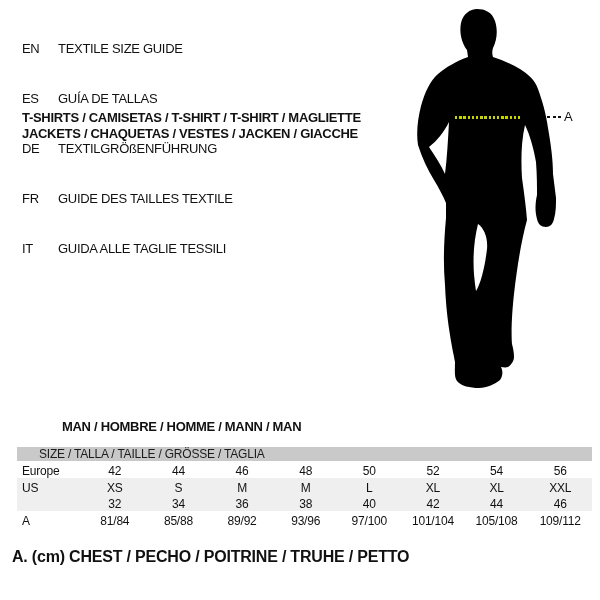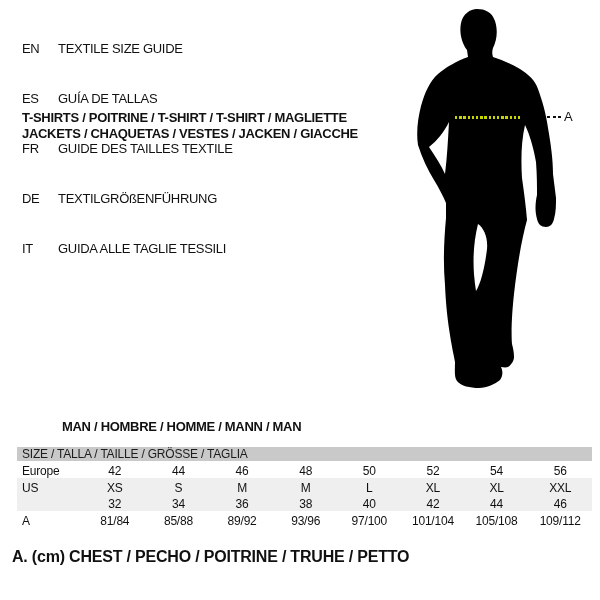--- a/index.html
+++ b/index.html
@@ -89,21 +89,21 @@
     left: 17px;
     top: 447px;
     width: 575px;
     font-size: 12px;
     letter-spacing: -0.2px;
   }
   .t-header {
     height: 14px;
     line-height: 14px;
     background: #c9c9c9;
-    padding-left: 5px;
+    padding-left: 22px;
     color: #1c1c1c;
   }
   .t-row {
     display: flex;
     align-items: flex-end;
     height: 17px;
   }
   .t-row.shaded { background: #efefef; }
   .t-row.num { height: 16px; }
   .t-label {
@@ -133,32 +133,32 @@
 <div class="stage">
 
   <div class="langs">
     <div class="lang-row">
       <span class="lang-code">EN</span><span class="lang-text">TEXTILE SIZE GUIDE</span>
     </div>
     <div class="lang-row">
       <span class="lang-code">ES</span><span class="lang-text">GUÍA DE TALLAS</span>
     </div>
     <div class="lang-row">
+      <span class="lang-code">DE</span><span class="lang-text">TEXTILGRÖßENFÜHRUNG</span>
+    </div>
+    <div class="lang-row">
       <span class="lang-code">FR</span><span class="lang-text">GUIDE DES TAILLES TEXTILE</span>
     </div>
     <div class="lang-row">
-      <span class="lang-code">DE</span><span class="lang-text">TEXTILGRÖßENFÜHRUNG</span>
-    </div>
-    <div class="lang-row">
       <span class="lang-code">IT</span><span class="lang-text">GUIDA ALLE TAGLIE TESSILI</span>
     </div>
   </div>
 
   <div class="cats">
-    <div>T-SHIRTS / POITRINE / T-SHIRT / T-SHIRT / MAGLIETTE</div>
+    <div>T-SHIRTS / CAMISETAS / T-SHIRT / T-SHIRT / MAGLIETTE</div>
     <div>JACKETS / CHAQUETAS / VESTES / JACKEN / GIACCHE</div>
   </div>
 
   <svg class="figure-svg" viewBox="0 0 600 600" aria-hidden="true">
     <path fill="#000000" d="
       M477,9
       C470,9 463,14 461,23
       C459,33 462,43 467,50
       L468,57
       C457,61 446,67 438,74

